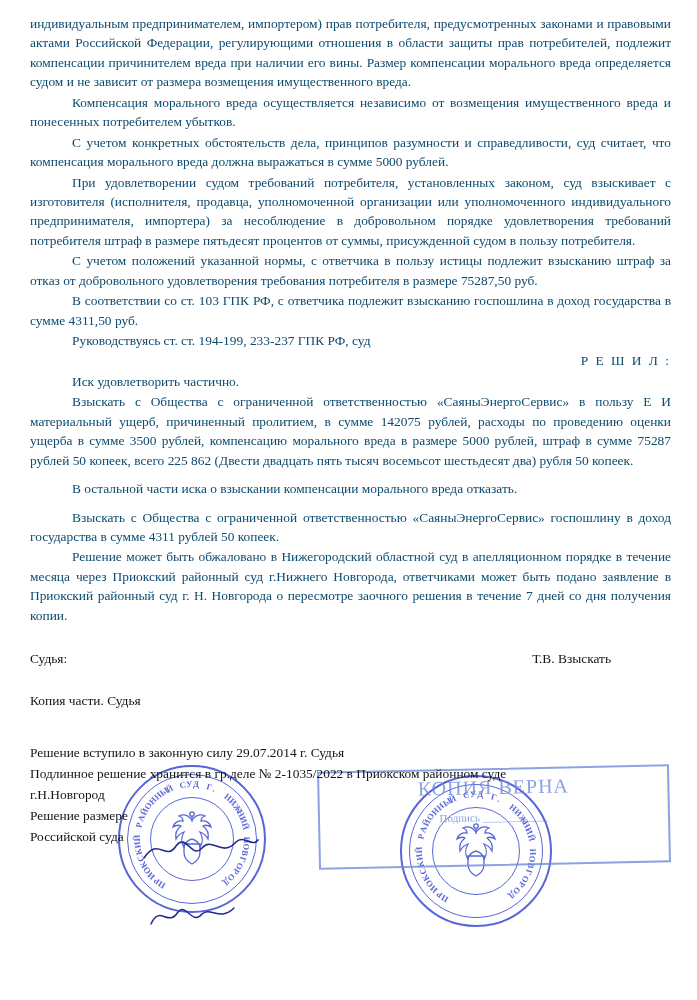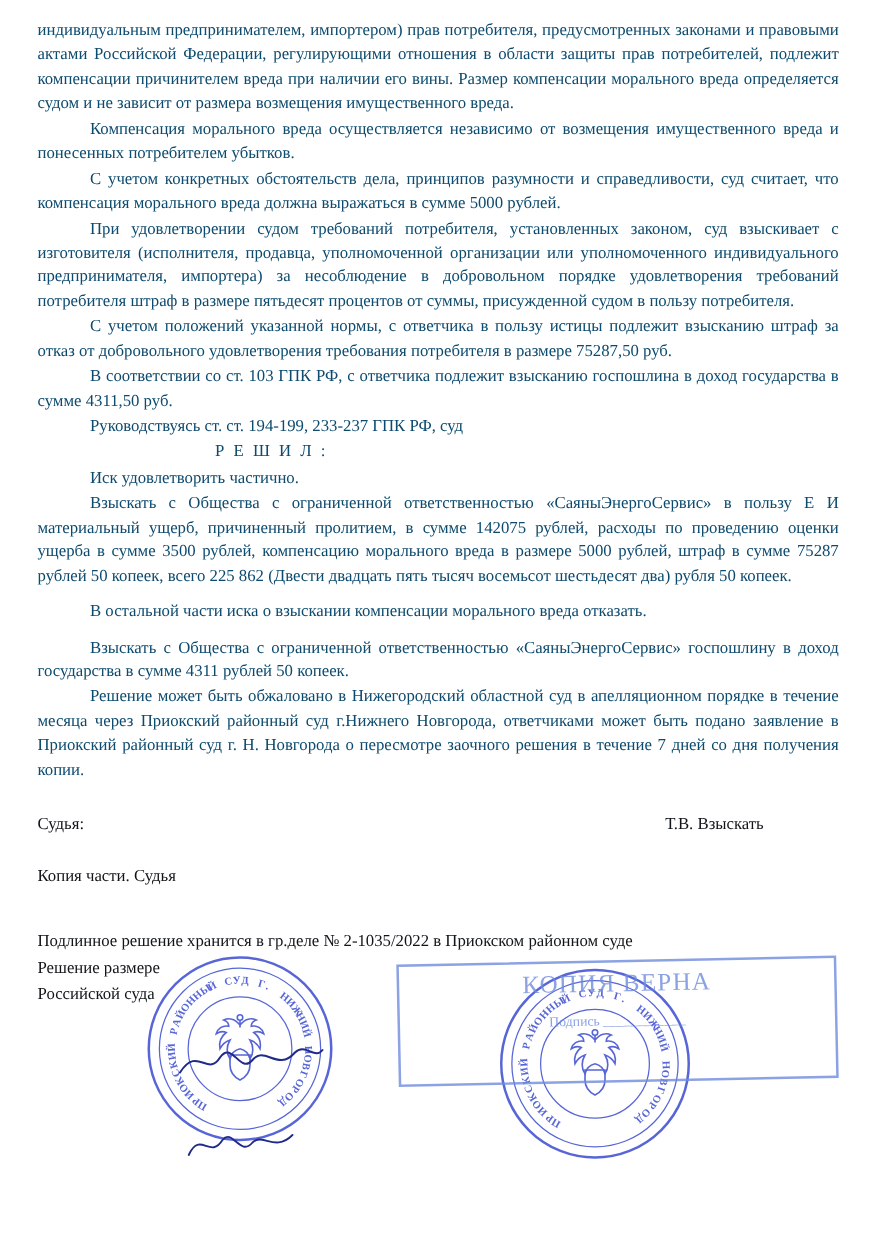--- a/index.html
+++ b/index.html
@@ -31,21 +31,21 @@
     margin: 0 0 1px 0;
     text-indent: 42px;
   }
   .doc-text p.noindent {
     text-indent: 0;
   }
   .doc-text p.gap {
     margin-top: 9px;
   }
   .verdict {
-    text-align: left;
+    text-align: right;
     text-indent: 0;
     margin: 26px 0 22px 0;
     letter-spacing: 2px;
     padding-left: 100px;
     font-size: 13.4px;
   }
   .sign-block {
     margin-top: 26px;
     font-size: 13.4px;
     color: #111418;
@@ -192,21 +192,23 @@
 
   <div class="sign-block">
     <div class="sign-row">
       <span class="left">Судья:</span>
       <span class="right">Т.В. Взыскать</span>
     </div>
     <div class="copy-row">
       <span>Копия части. Судья</span>
     </div>
     <div class="tail-block">
+      <div class="tail-line">Решение вступило в законную силу 29.07.2014 г. Судья</div>
       <div class="tail-line">Подлинное решение хранится в гр.деле № 2-1035/2022 в Приокском районном суде</div>
+      <div class="tail-line">г.Н.Новгород</div>
       <div class="tail-line">Решение размере</div>
       <div class="tail-line">Российской суда</div>
     </div>
   </div>
 
   <div class="stamp stamp-a">
     <div class="ring-outer"></div>
     <div class="ring-mid"></div>
     <div class="ring-inner"></div>
     <div class="circ-text">

